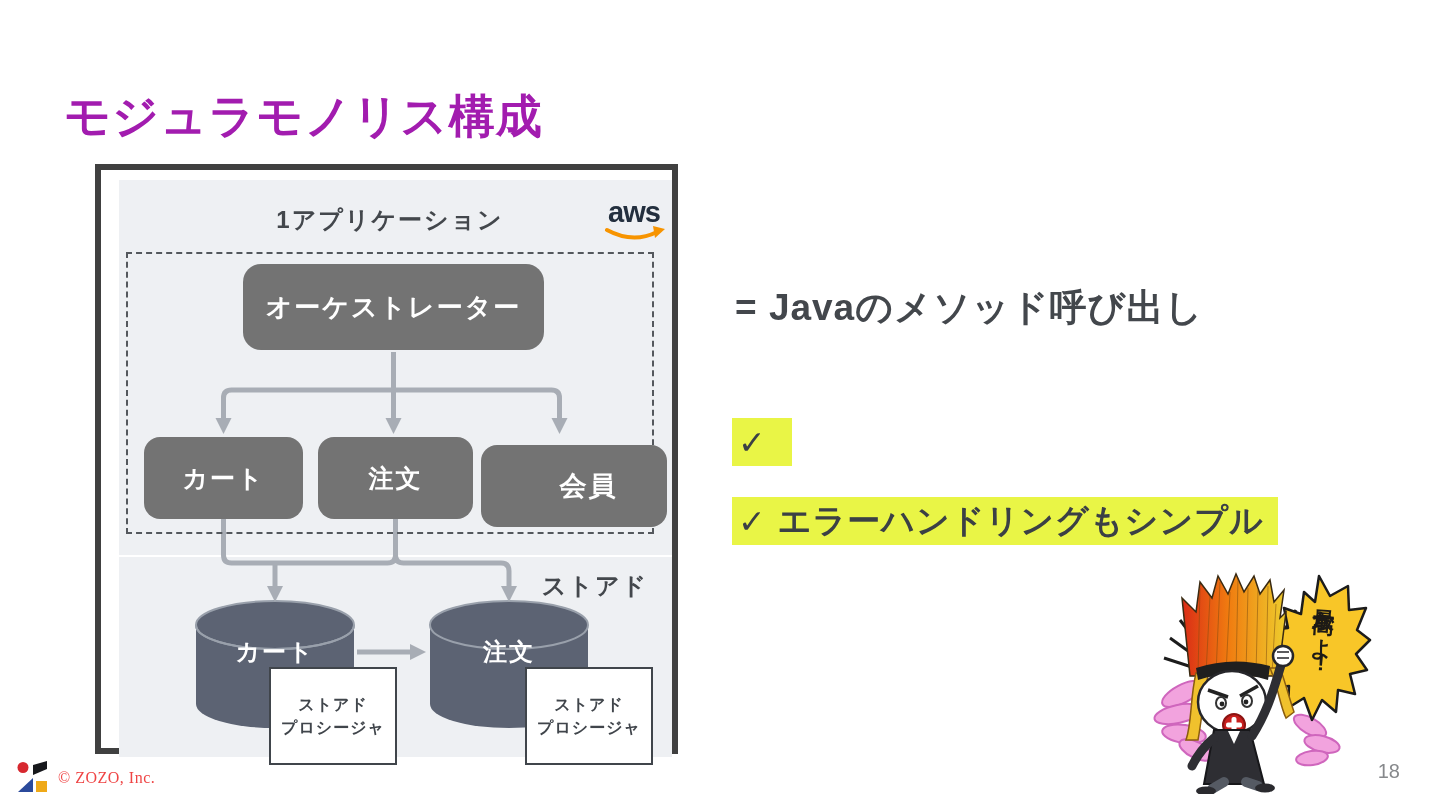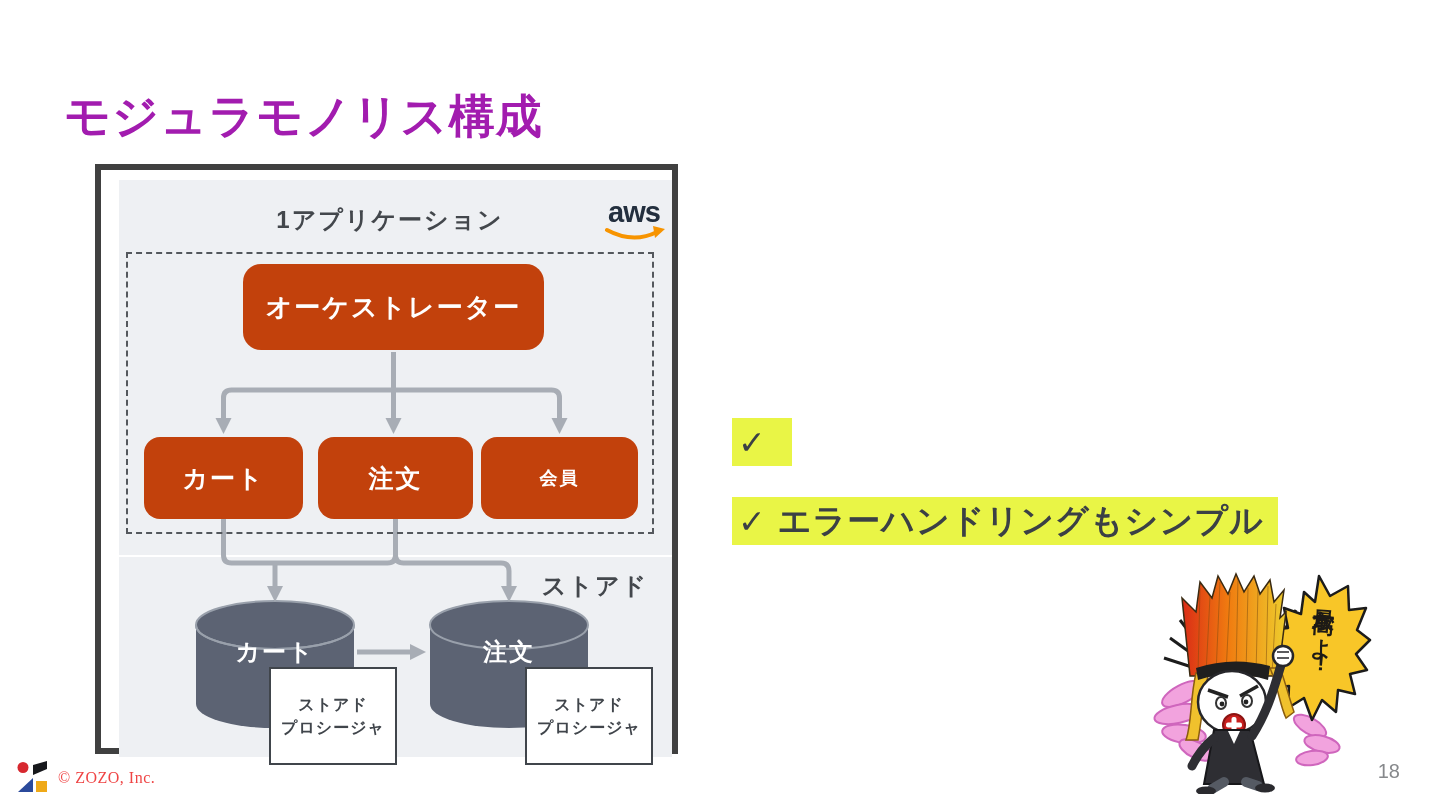--- a/index.html
+++ b/index.html
@@ -21,27 +21,27 @@
   .onprem-label{position:absolute;right:24px;top:400px;font-size:24px;font-weight:bold;
                 color:#43474c;letter-spacing:2px;}
 
   .aws-logo{position:absolute;left:502px;top:28px;width:62px;height:46px;}
   .aws-word{position:absolute;left:0;top:-2px;width:62px;text-align:center;font-size:29px;
             font-weight:bold;color:#232f3e;letter-spacing:-1px;}
 
   .dashed-box{position:absolute;left:25px;top:82px;width:528px;height:282px;
               border:2px dashed #54585d;box-sizing:border-box;}
 
-  .blue-box{position:absolute;background:#c2410c;border-radius:16px;color:#ffffff;
+  .blue-box{position:absolute;background:#737373;border-radius:16px;color:#ffffff;
             font-weight:bold;display:flex;align-items:center;justify-content:center;
             letter-spacing:2px;}
   .box-orchestrator{left:142px;top:94px;width:301px;height:86px;font-size:26px;border-radius:18px;}
   .box-cart{left:43px;top:267px;width:159px;height:82px;font-size:25px;}
   .box-order{left:217px;top:267px;width:155px;height:82px;font-size:25px;}
-  .box-member{left:380px;top:267px;width:157px;height:82px;font-size:18px;}
+  .box-member{left:380px;top:275px;width:157px;height:82px;font-size:27px;padding-left:29px;}
 
   .diagram-svg{position:absolute;left:0;top:0;pointer-events:none;}
 
   .db-label{position:absolute;width:140px;text-align:center;font-size:24px;font-weight:bold;
             color:#ffffff;letter-spacing:2px;}
   .db-label-cart{left:104px;top:466px;}
   .db-label-order{left:338px;top:466px;}
 
   .sp-note{position:absolute;background:#ffffff;border:2px solid #40454b;box-sizing:border-box;
            width:128px;padding:24px 4px;text-align:center;font-size:16px;font-weight:bold;
@@ -148,20 +148,21 @@
     <div class="sp-note sp-note-left">
       <div>ストアド</div>
       <div>プロシージャ</div>
     </div>
     <div class="sp-note sp-note-right">
       <div>ストアド</div>
       <div>プロシージャ</div>
     </div>
   </div>
 
+  <div class="note-heading note-heading-2">= Javaのメソッド呼び出し</div>
 
   <div class="bullet bullet-1">
     <span class="check">✓</span>
   </div>
   <div class="bullet bullet-2">
     <span class="check">✓</span>
     <span class="txt">エラーハンドリングもシンプル</span>
   </div>
 
   <svg class="mascot" width="220" height="226" viewBox="0 0 220 226">

